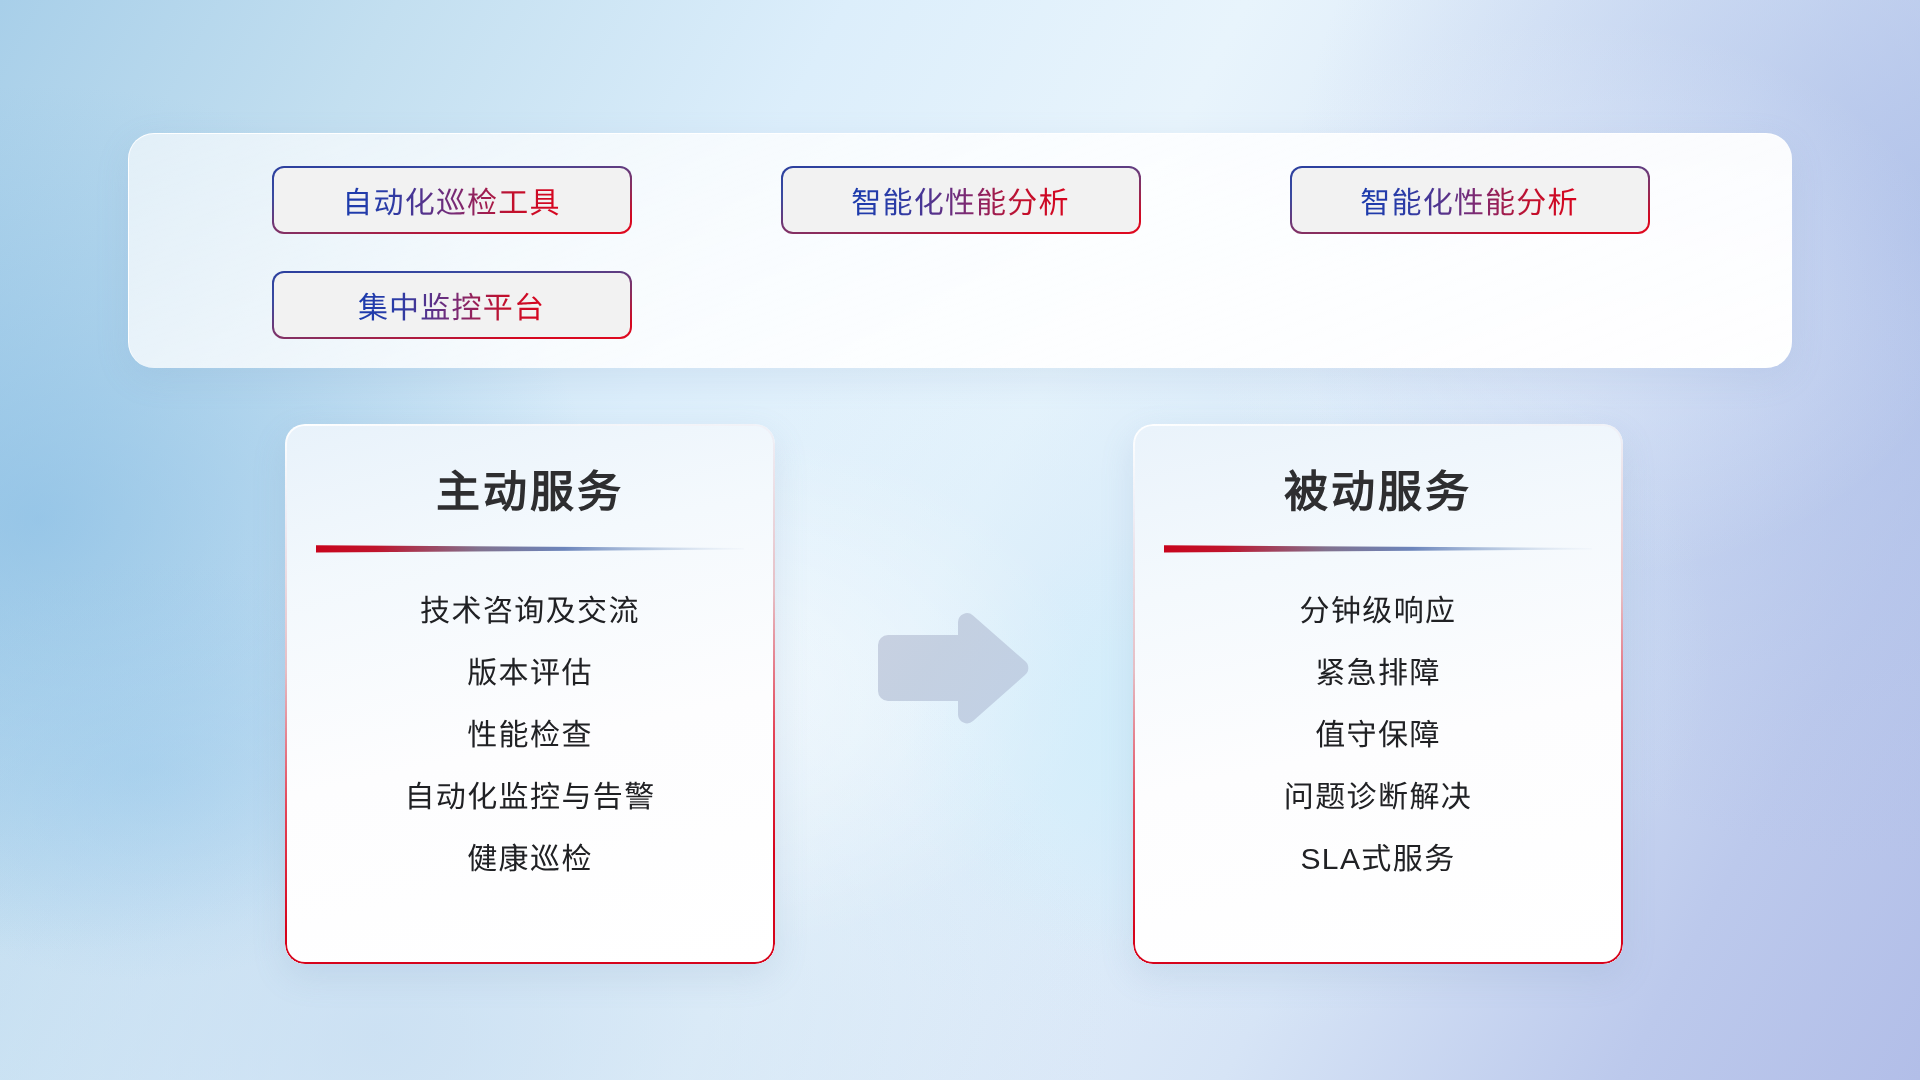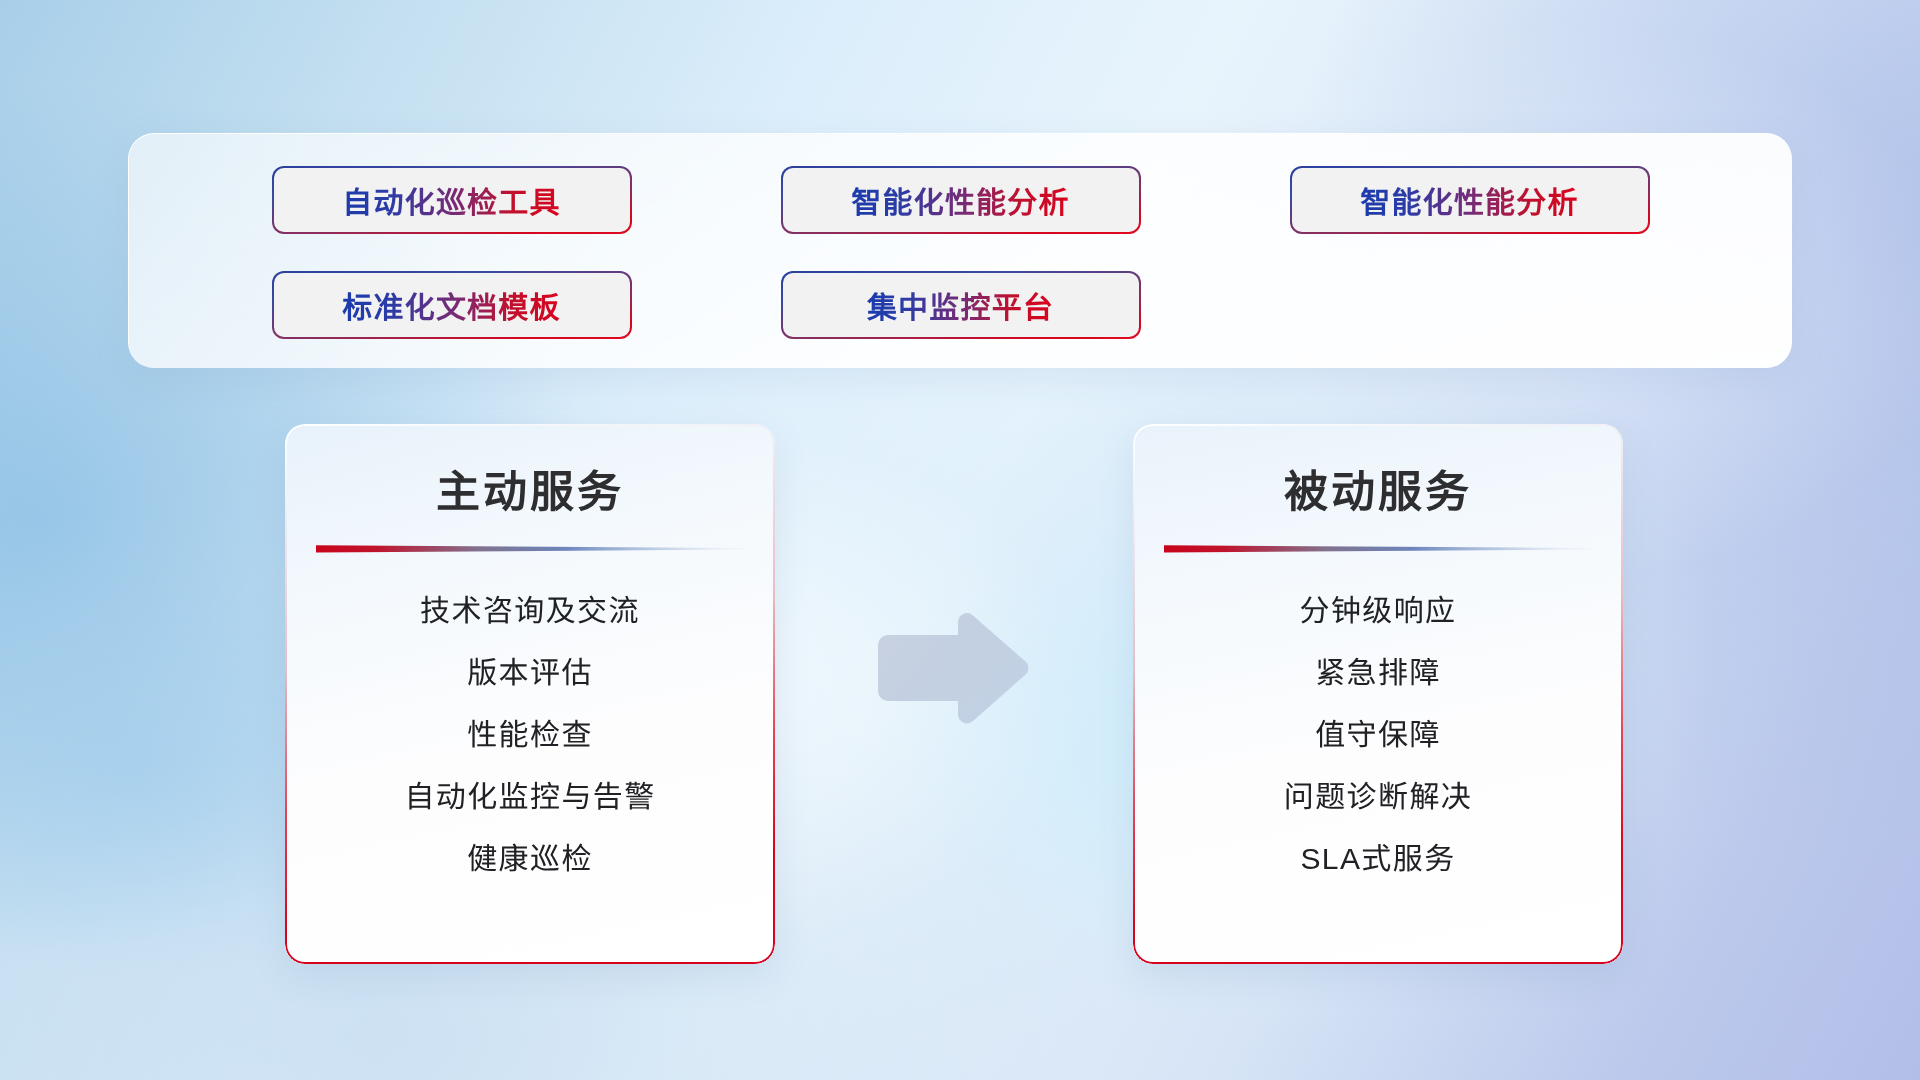--- a/index.html
+++ b/index.html
@@ -94,21 +94,21 @@
     position: absolute;
     inset: 0;
     border-radius: 10px;
     background: #f2f2f2;
     z-index: 1;
   }
   .pill-text {
     position: relative;
     z-index: 2;
     font-size: 30px;
-    font-weight: 700;
+    font-weight: 400;
     letter-spacing: 1.2px;
     white-space: nowrap;
     background: linear-gradient(90deg, #1b3bad 0%, #2c3ca6 22%, #7a2a74 52%, #c2102c 78%, #d8041e 100%);
     -webkit-background-clip: text;
     background-clip: text;
     color: transparent;
     -webkit-text-fill-color: transparent;
   }
 
   
@@ -217,25 +217,20 @@
           <span class="pill-text">智能化性能分析</span>
         </div>
       </div>
 
       <div class="pill-cell">
         <div class="pill">
           <span class="pill-text">智能化性能分析</span>
         </div>
       </div>
 
-      <div class="pill-cell">
-        <div class="pill">
-          <span class="pill-text">标准化文档模板</span>
-        </div>
-      </div>
 
       <div class="pill-cell">
         <div class="pill">
           <span class="pill-text">集中监控平台</span>
         </div>
       </div>
 
     </div>
   </section>
 

